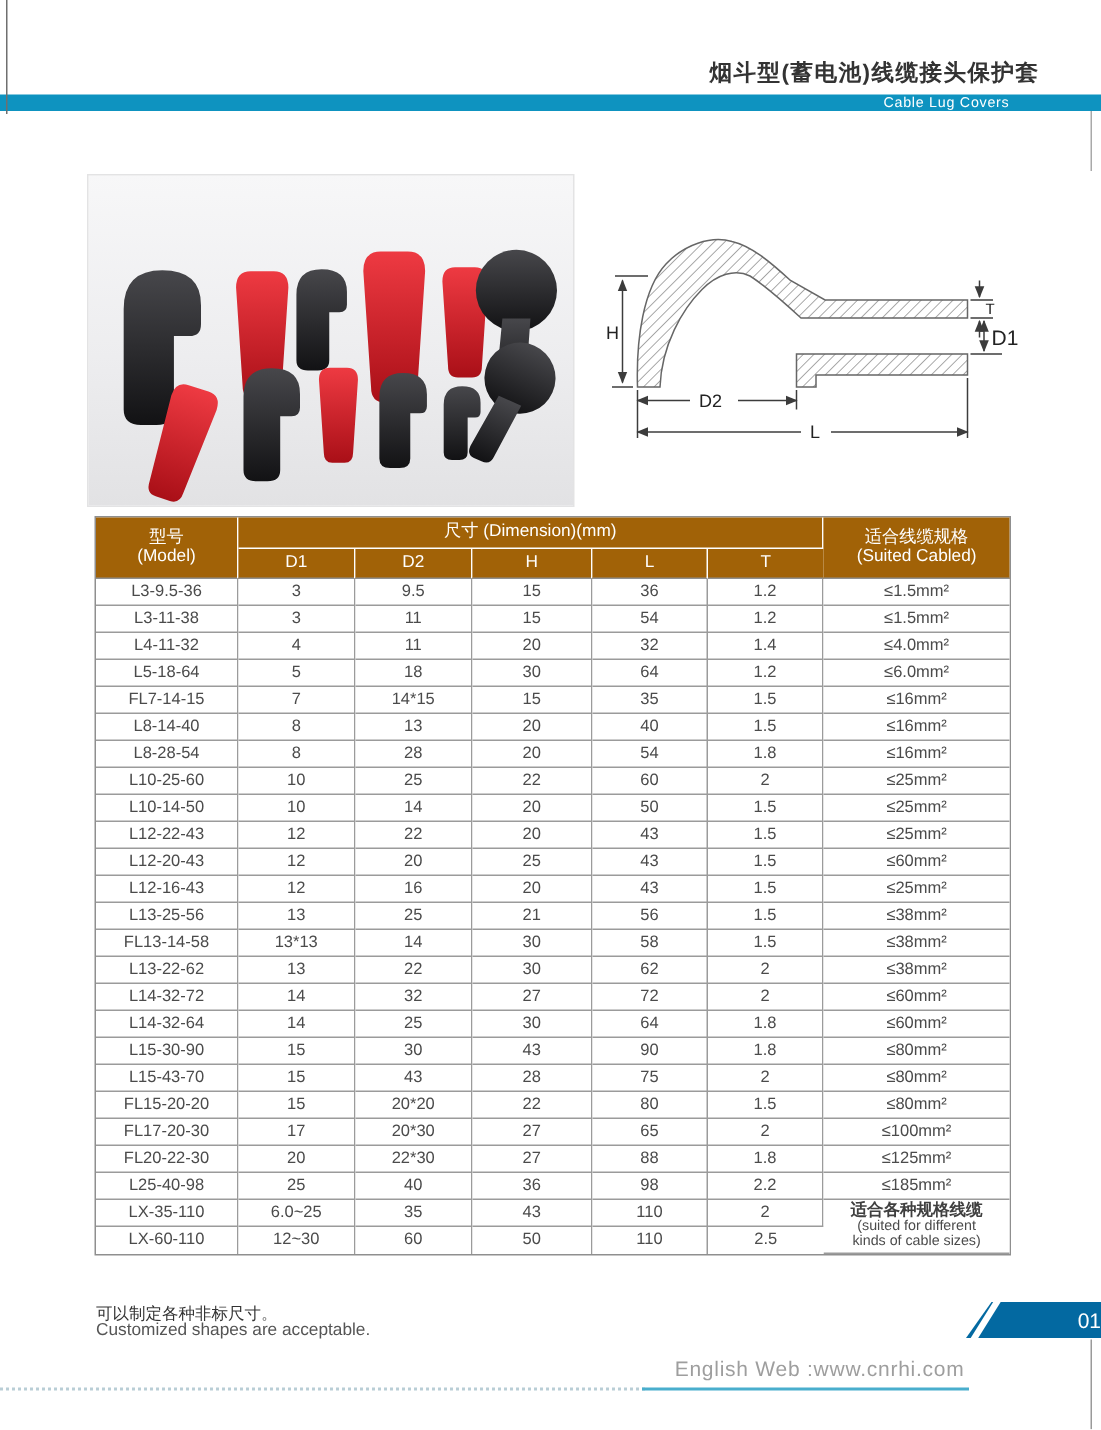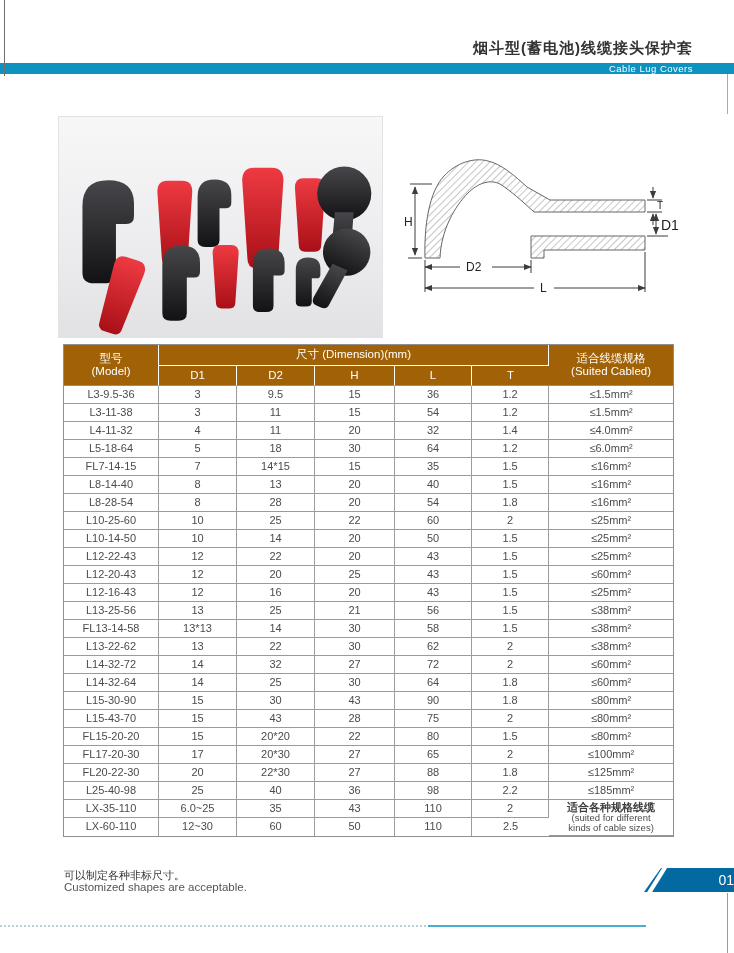--- a/index.html
+++ b/index.html
@@ -13,21 +13,21 @@
   }
   
   .line-top-left { position:absolute; left:4px; top:0; width:1px; height:76px; background:#6f6f6f; z-index:5; }
   .page-title {
     position:absolute; right:41px; top:39px;
     font-size:15px; font-weight:bold; color:#333; letter-spacing:1px;
   }
   .banner {
     position:absolute; left:0; top:63px; width:734px; height:11px;
     background:#0e93c0; color:#fff;
-    font-size:9.5px; line-height:11px; text-align:right; padding-right:41px;
+    font-size:9.5px; line-height:11px; text-align:right; padding-right:61px;
     letter-spacing:0.5px;
   }
   .line-right-top { position:absolute; left:727px; top:74px; width:1px; height:40px; background:#a9a9a9; }
   
   .photo {
     position:absolute; left:58px; top:116px; width:325px; height:222px;
     border:1px solid #e3e3e4;
     background: linear-gradient(180deg,#f7f7f8 0%, #ededef 55%, #e2e2e4 100%);
   }
   
@@ -418,19 +418,20 @@
           </tr>
         </tbody>
     </table>
   </div>
 
   <div class="note-zh">可以制定各种非标尺寸。</div>
   <div class="note-en">Customized shapes are acceptable.</div>
 
   <div class="dotted-line"></div>
   <div class="web-underline"></div>
+  <div class="web-text">English Web :www.cnrhi.com</div>
   <div class="line-right-bottom"></div>
   <div class="page-badge">
     <div class="slash"></div>
     <span>01</span>
   </div>
 
 </div>
 
 </body></html>

